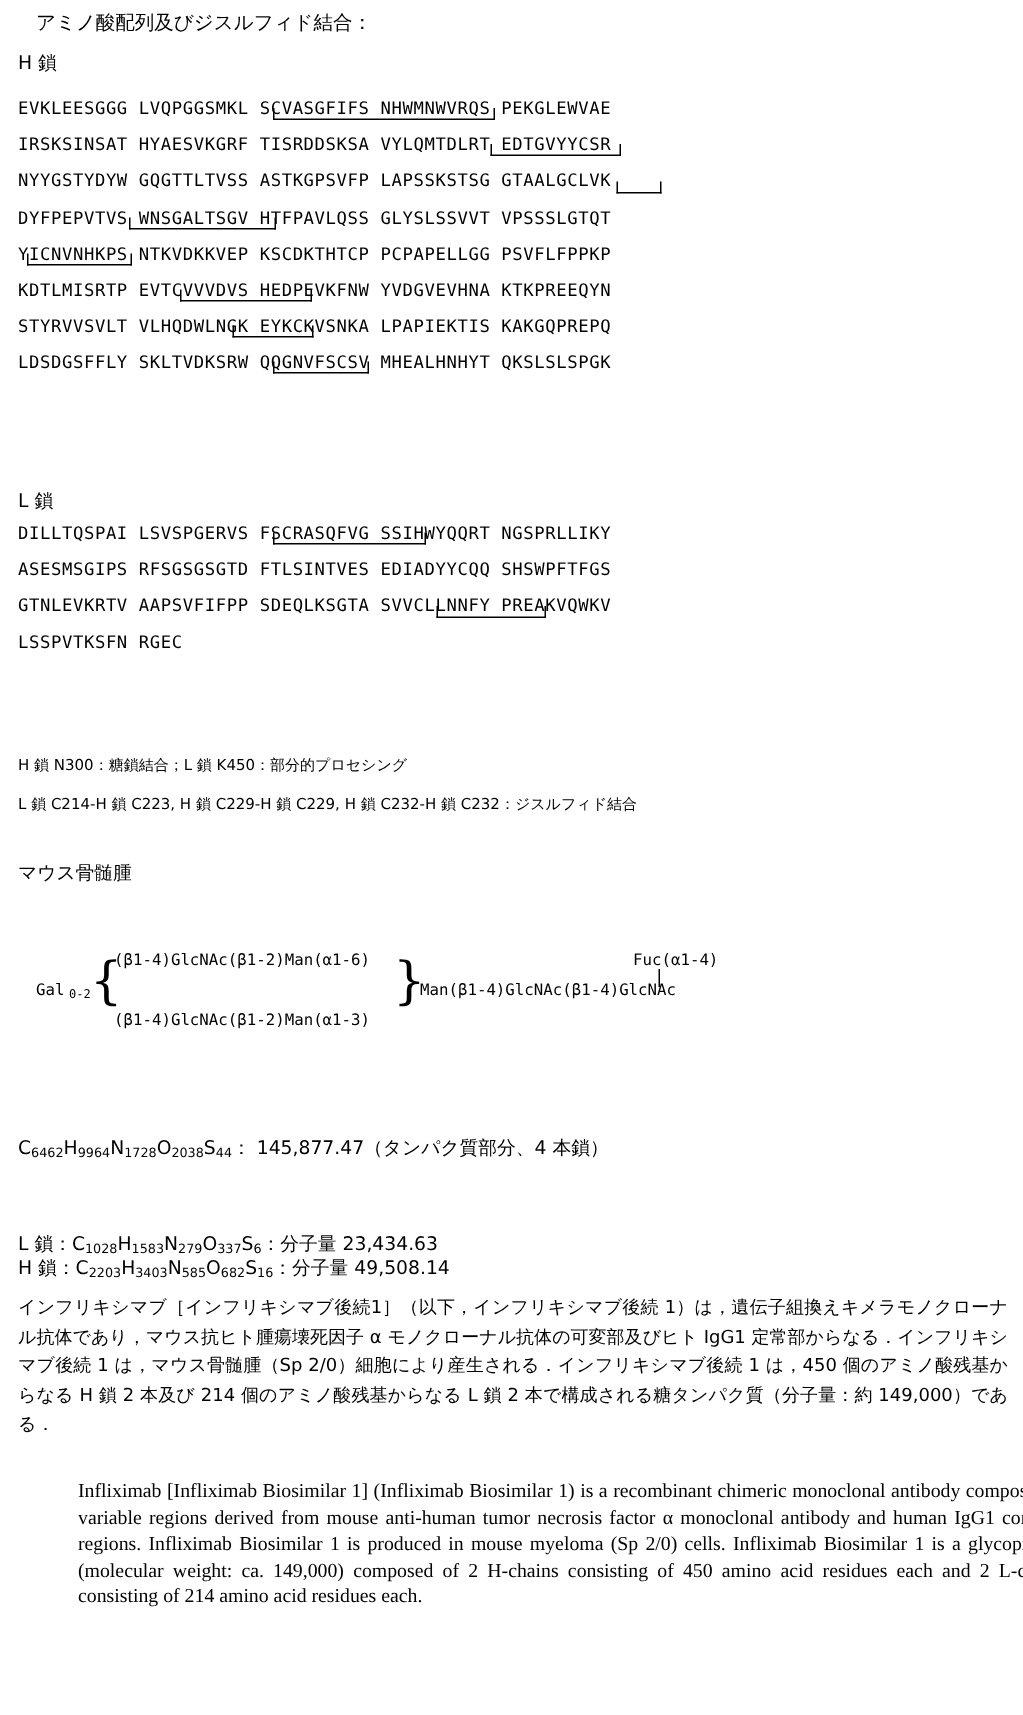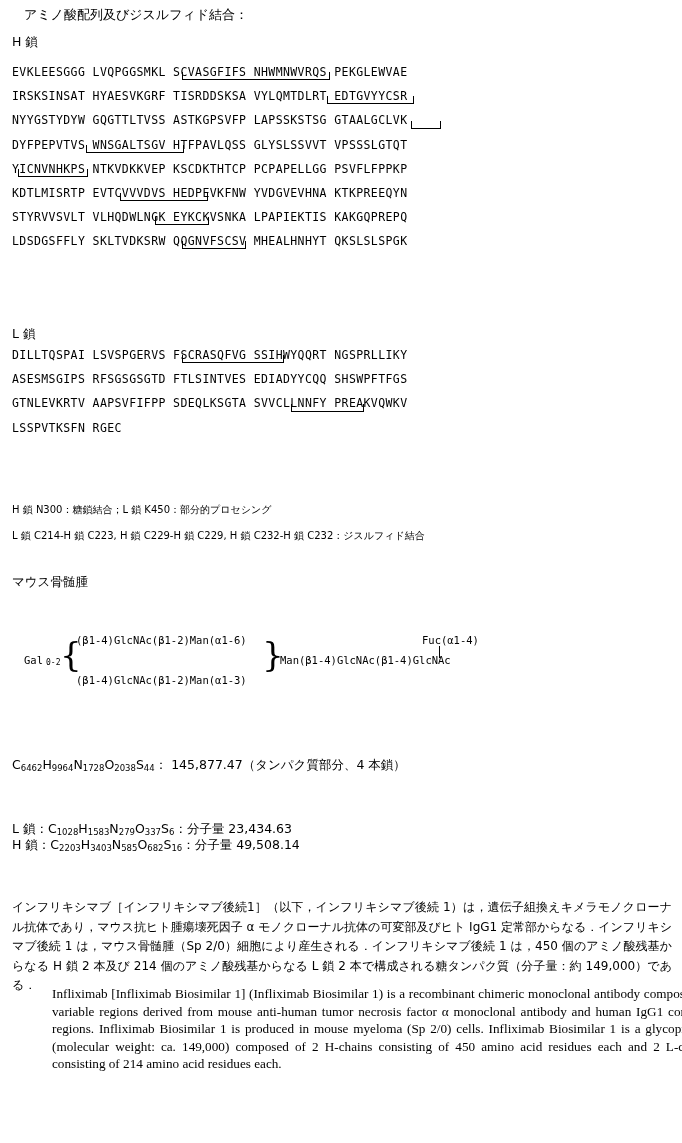--- a/index.html
+++ b/index.html
@@ -103,21 +103,20 @@
     vertical-align: -2px;
   }
   .para-jp {
     position: absolute;
     left: 12px;
     width: 660px;
     font-family: "DejaVu Sans", sans-serif;
     font-size: 12px;
     line-height: 19.5px;
     text-align: justify;
-    margin-top: 36px;
   }
   .para-en {
     position: absolute;
     left: 12px;
     width: 660px;
     font-family: "Liberation Serif", serif;
     font-size: 13.2px;
     line-height: 17.5px;
     text-align: justify;
     margin-left: 40px;

